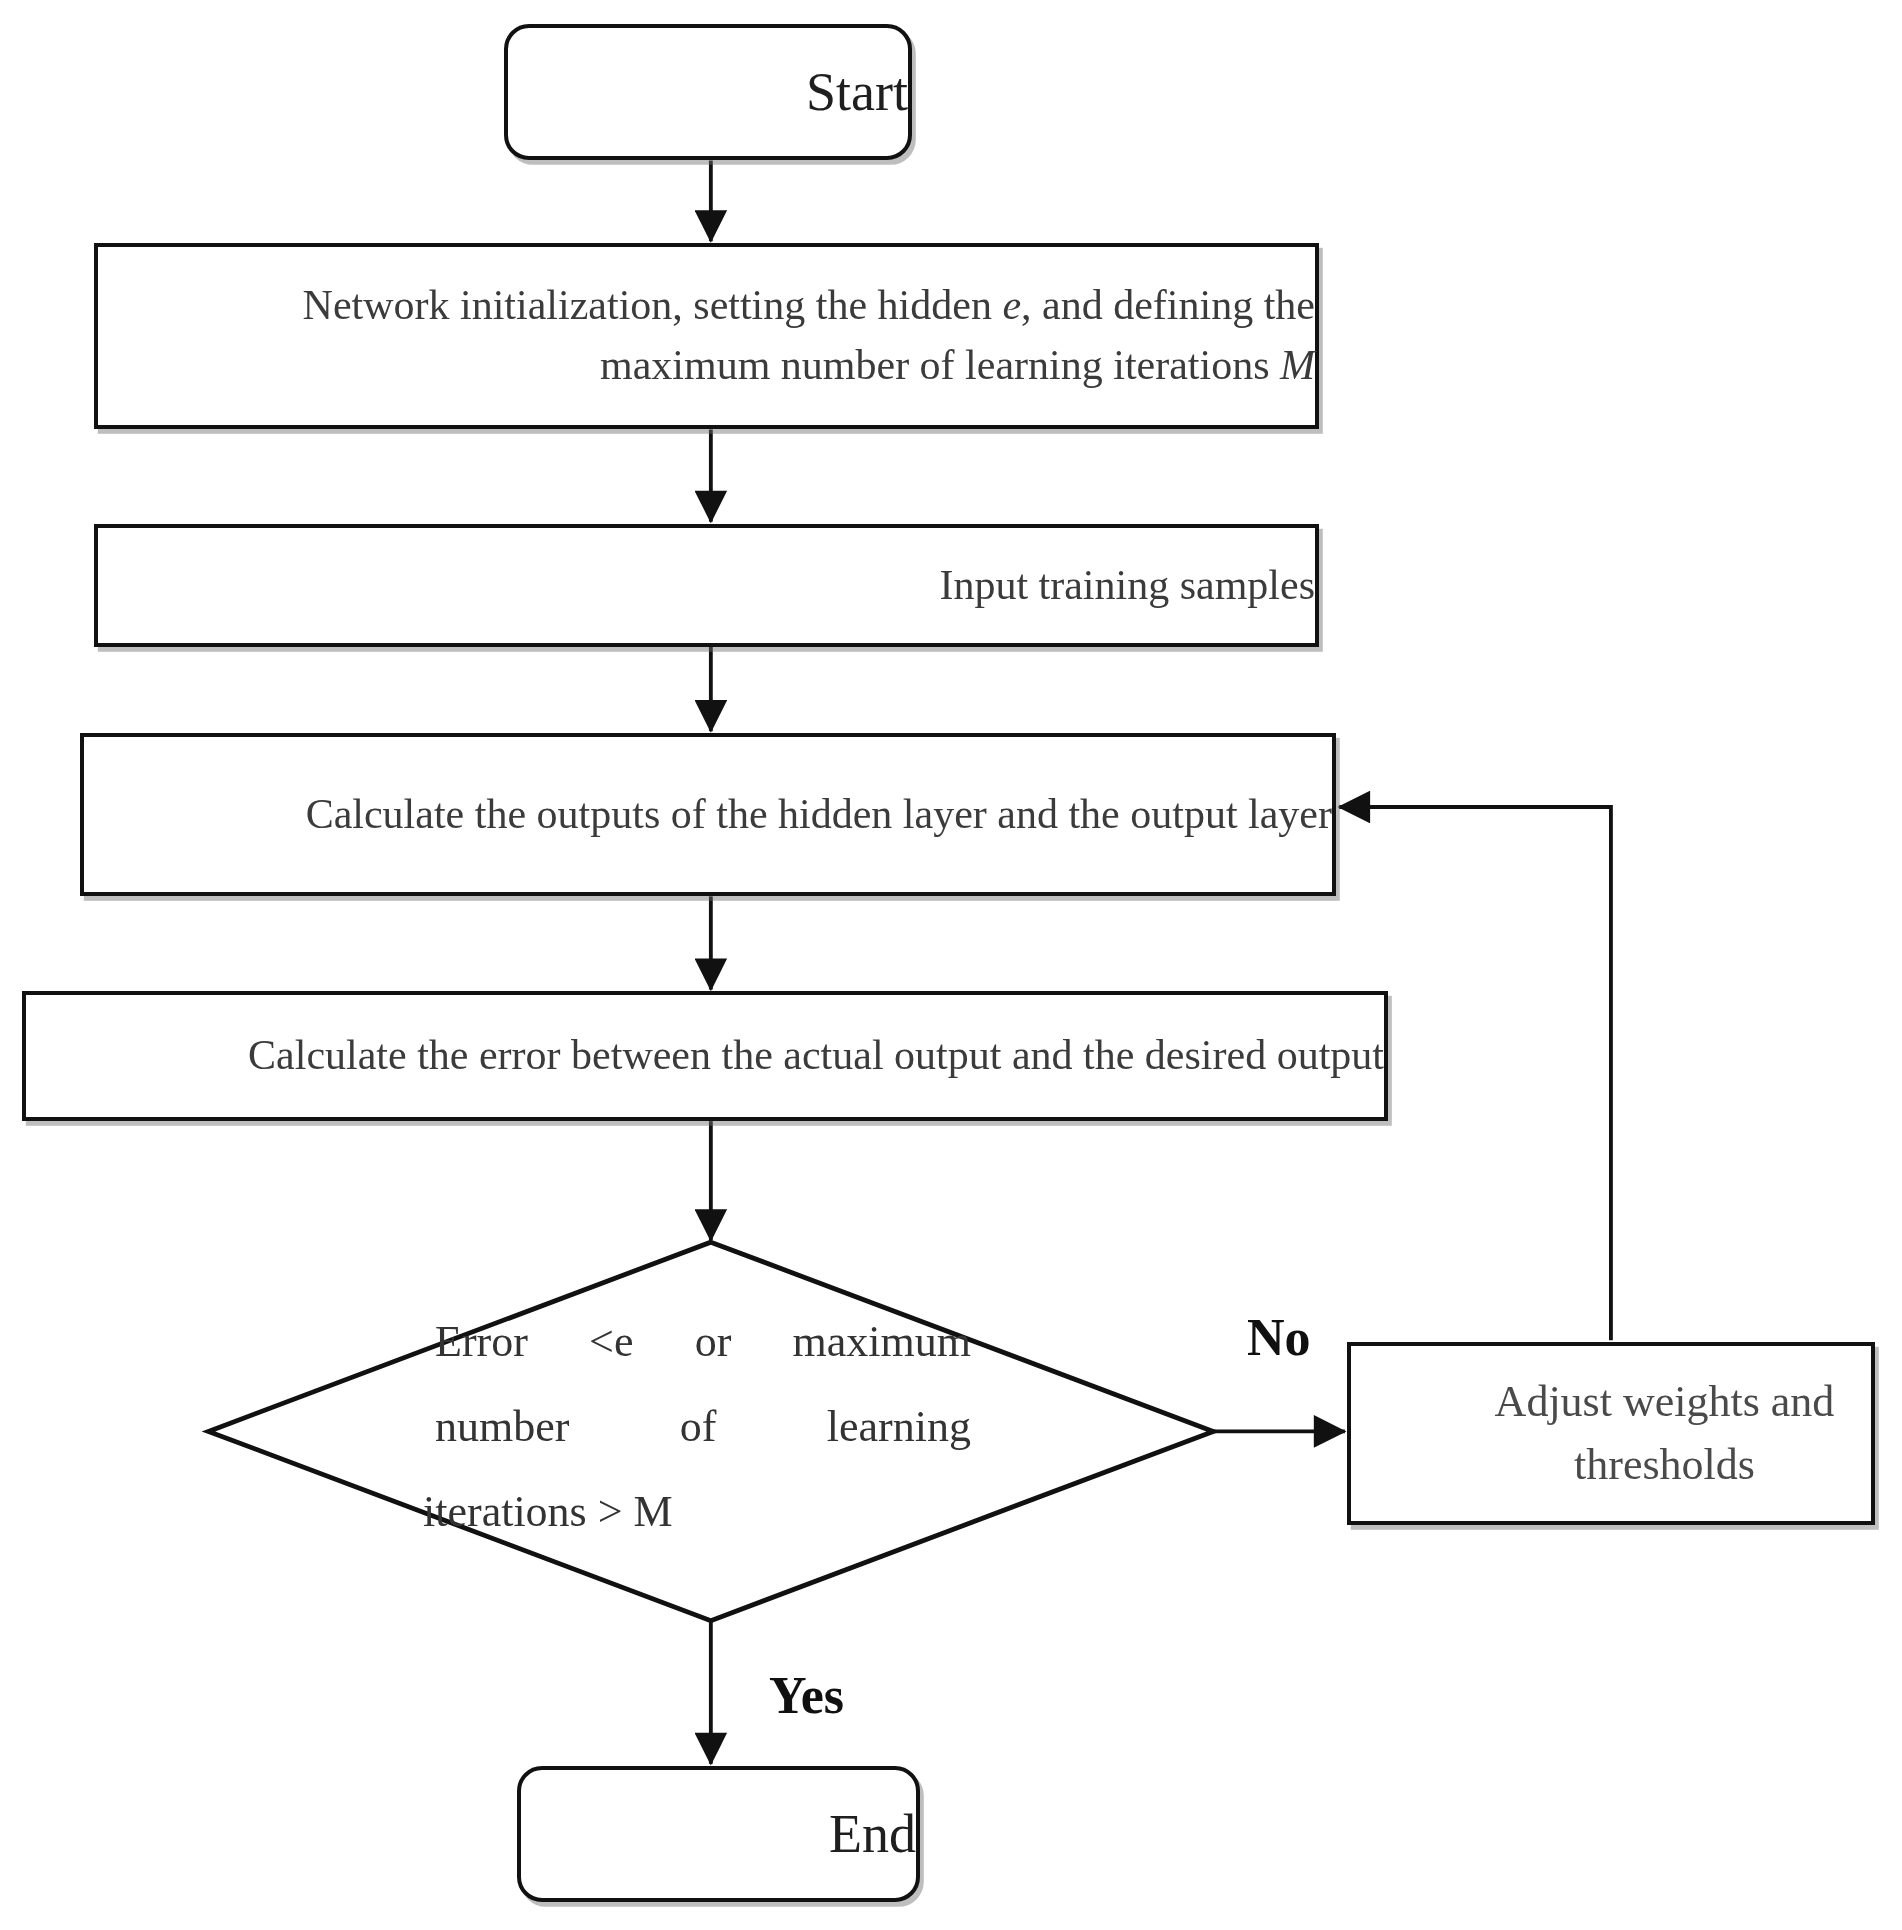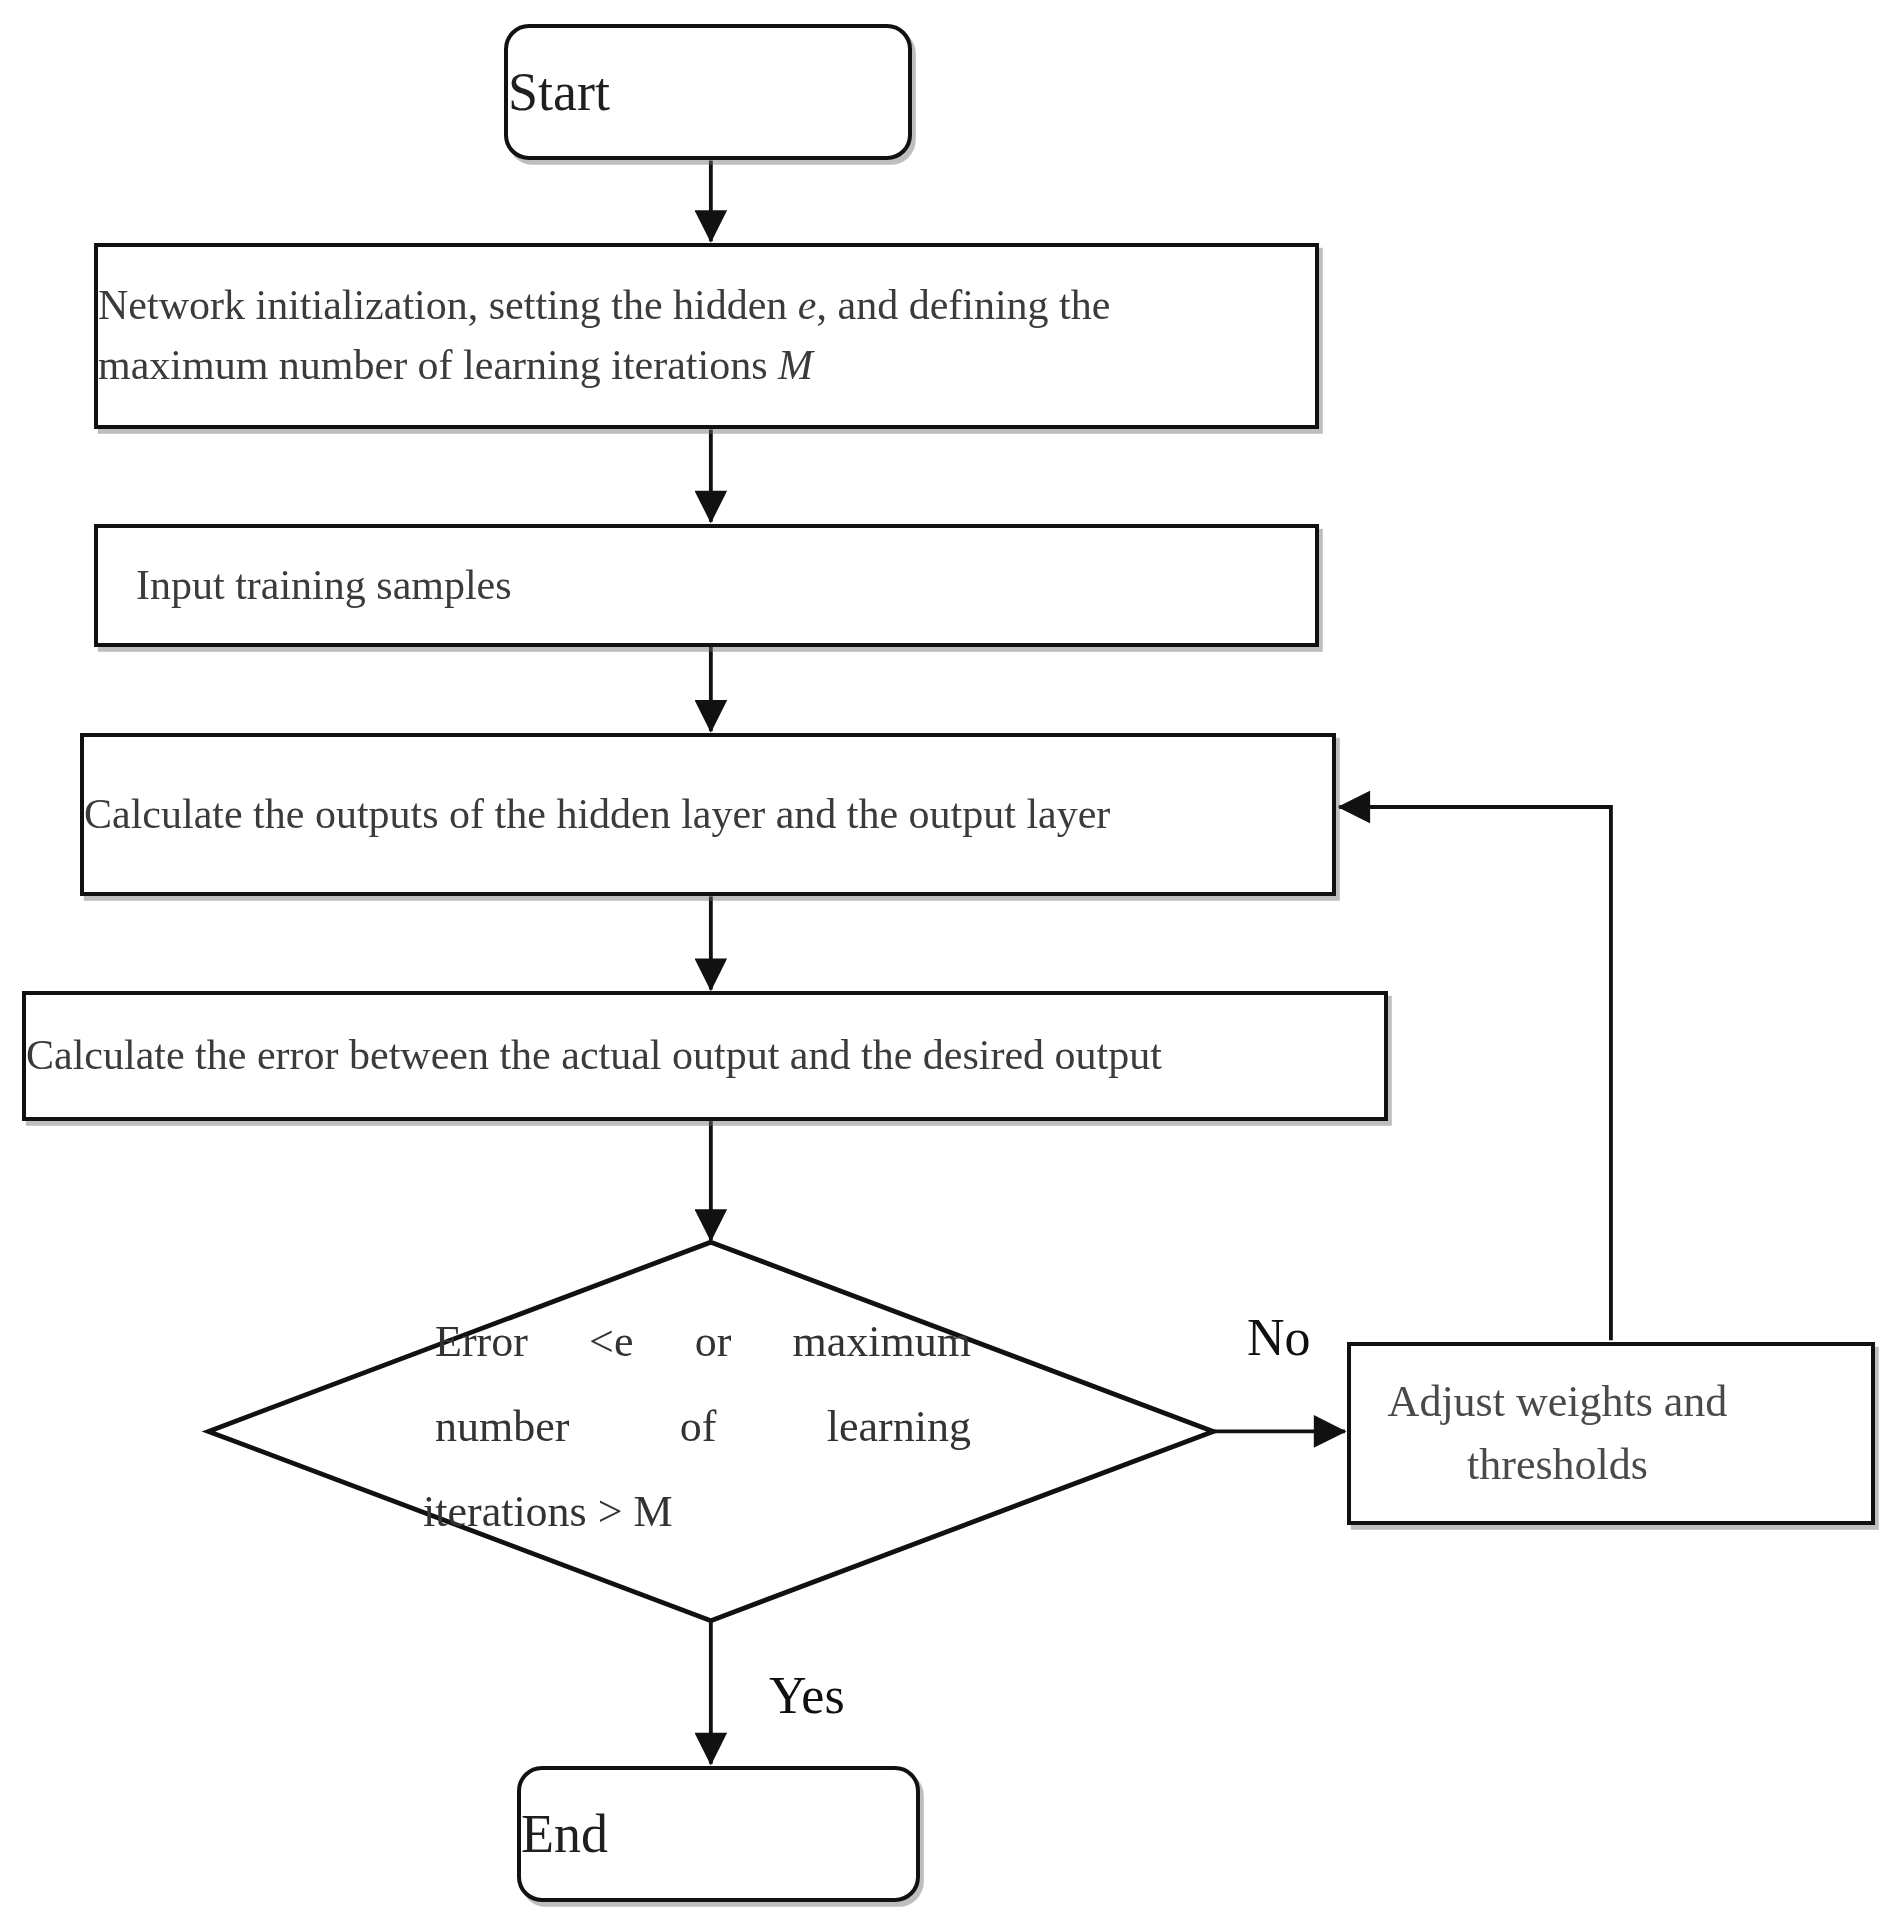--- a/index.html
+++ b/index.html
@@ -12,21 +12,21 @@
     overflow:hidden;
   }
   svg.wires{position:absolute;left:0;top:0;}
   .node{
     position:absolute;
     box-sizing:border-box;
     background:#ffffff;
     border:4.8px solid #111111;
     display:flex;
     flex-direction:column;
-    align-items:flex-start;
+    align-items:flex-end;
     justify-content:center;
     text-align:center;
     color:#3b3b3b;
     font-size:42px;
     line-height:1.42;
     box-shadow:3.8px 4.8px 0 rgba(110,110,110,0.45);
   }
   .terminator{
     border-radius:25px;
     font-size:54px;
@@ -46,21 +46,21 @@
   .decision-text .jline{
     display:block;
     text-align:justify;
     text-align-last:justify;
     margin-left:12px;
   }
   .decision-text .lline{display:block;text-align:left;}
   .edge-label{
     position:absolute;
     font-size:52px;
-    font-weight:400;
+    font-weight:700;
     color:#101010;
     line-height:1;
   }
   .adjust-inner{width:413px;}
 </style>
 </head>
 <body>
 
 <div class="canvas">
 

